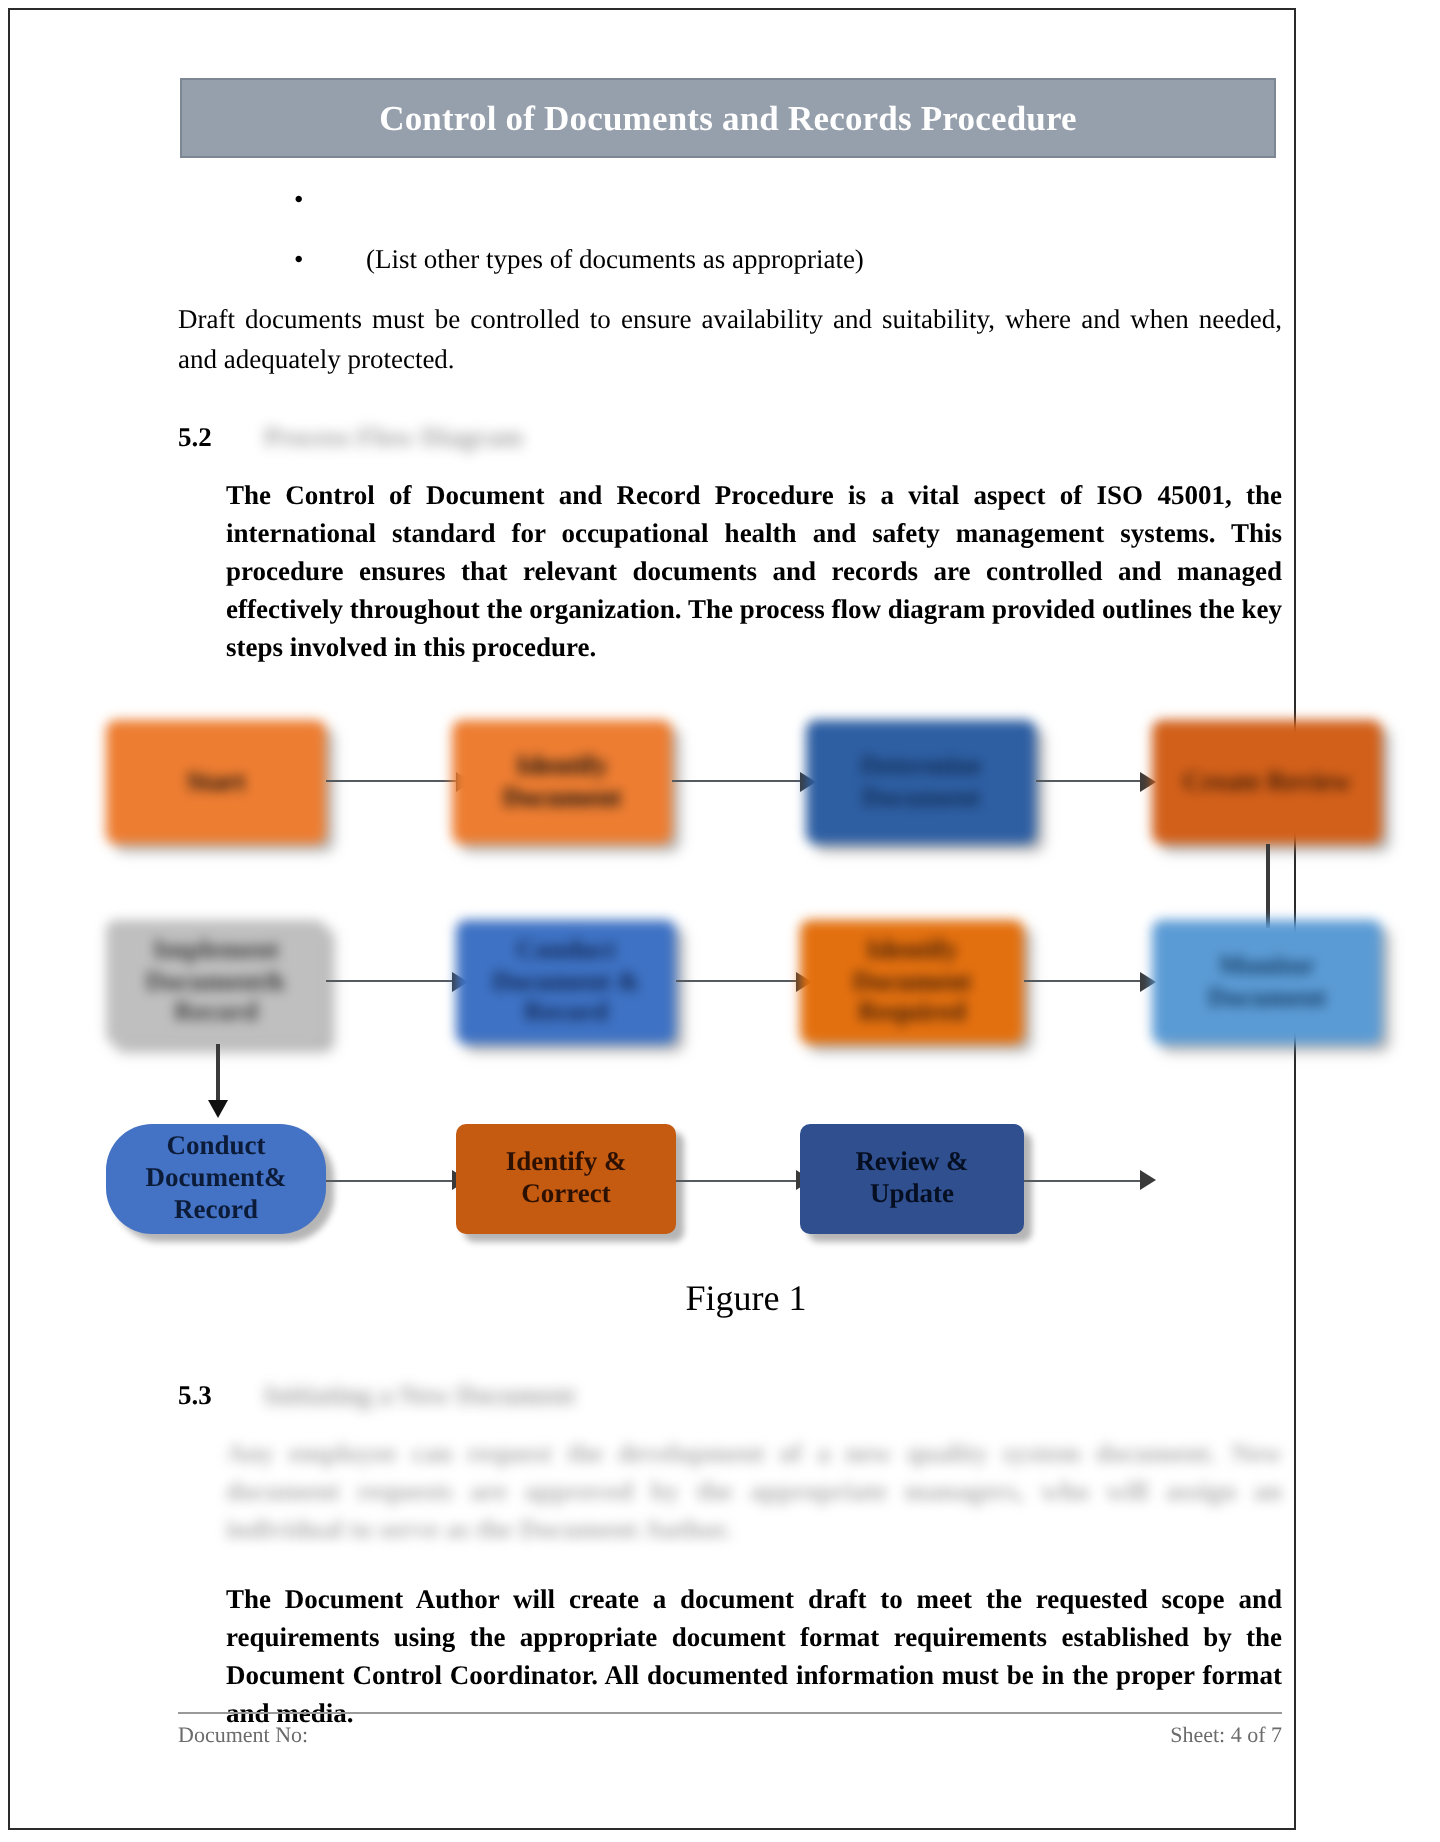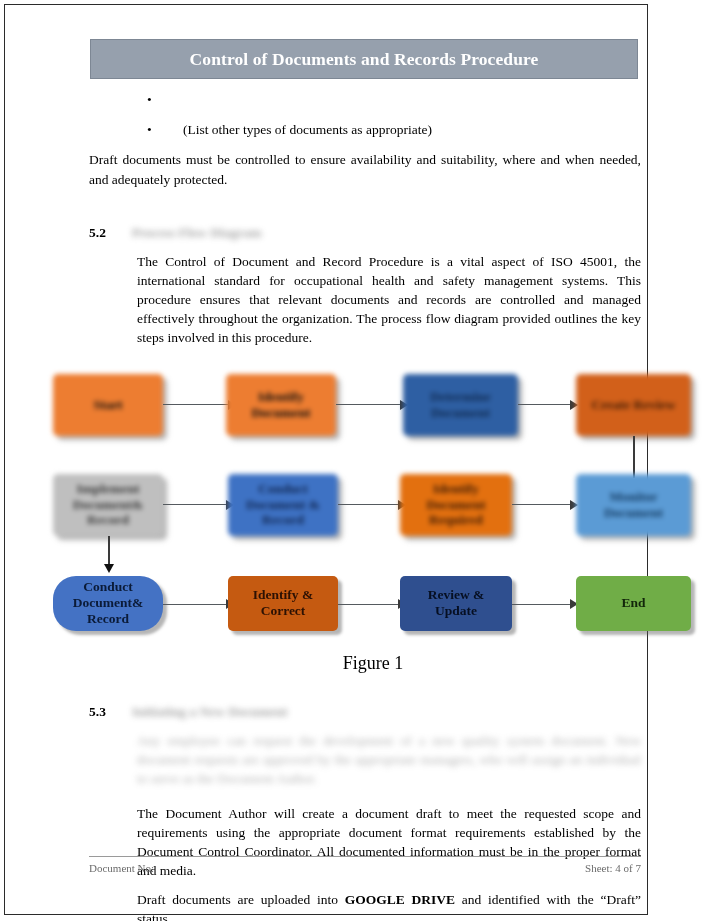--- a/index.html
+++ b/index.html
@@ -77,31 +77,32 @@
     margin-left: 18px;
   }
 
   p.body-para {
     font-size: 13.5px;
     line-height: 1.42;
     margin: 11px 0 0 0;
     text-align: justify;
   }
   p.body-para.indent {
-    margin-left: 48px;
+    margin-left: 24px;
+    font-weight: bold;
   }
   p.body-para.tight {
     margin-top: 9px;
   }
 
   
   .section-head {
     display: flex;
     align-items: flex-start;
-    margin-top: 36px;
+    margin-top: 22px;
   }
   .section-num {
     width: 43px;
     flex: 0 0 auto;
     font-weight: bold;
     font-size: 13.5px;
   }
   .section-title {
     font-weight: bold;
     font-size: 13.5px;
@@ -302,39 +303,33 @@
       <div class="connector-h" style="left:290px; top:238px; width:65px;"></div>
       <div class="arrow-r" style="left:350px; top:233px;"></div>
 
       <div class="node" style="left:352px; top:210px; width:112px; height:55px; background:#2F4F8F; color:#060f22;">
         <span style="white-space:pre-line;">Review &amp;
 Update</span>
       </div>
       <div class="connector-h" style="left:464px; top:238px; width:64px;"></div>
       <div class="arrow-r" style="left:522px; top:233px;"></div>
 
-      <div class="node" style="left:528px; top:210px; width:115px; height:55px; background:#70AD47; color:#12260a;">
-        <span style="white-space:pre-line;">End</span>
-      </div>
     </div>
 
     <div class="figure-caption">Figure 1</div>
 
     <div class="section-head" style="margin-top:30px;">
       <div class="section-num">5.3</div>
       <div class="section-title blurred-heading">Initiating a New Document</div>
     </div>
 
     <p class="body-para indent blurred-para">Any employee can request the development of a new quality system document.  New document requests are approved by the appropriate managers, who will assign an individual to serve as the Document Author.</p>
 
     <p class="body-para indent" style="margin-top:16px;">The Document Author will create a document draft to meet the requested scope and requirements using the appropriate document format requirements established by the Document Control Coordinator.  All documented information must be in the proper format and media.</p>
 
-    <p class="body-para indent tight">
-      <span>Draft documents are uploaded into </span><strong>GOOGLE DRIVE</strong><span> and identified with the “Draft” status.</span>
-    </p>
 
   </div>
 
   <div class="footer">
     <div class="footer-row">
       <span class="footer-left">Document No:</span>
       <span class="footer-right">Sheet: 4 of 7</span>
     </div>
   </div>
 </div>

